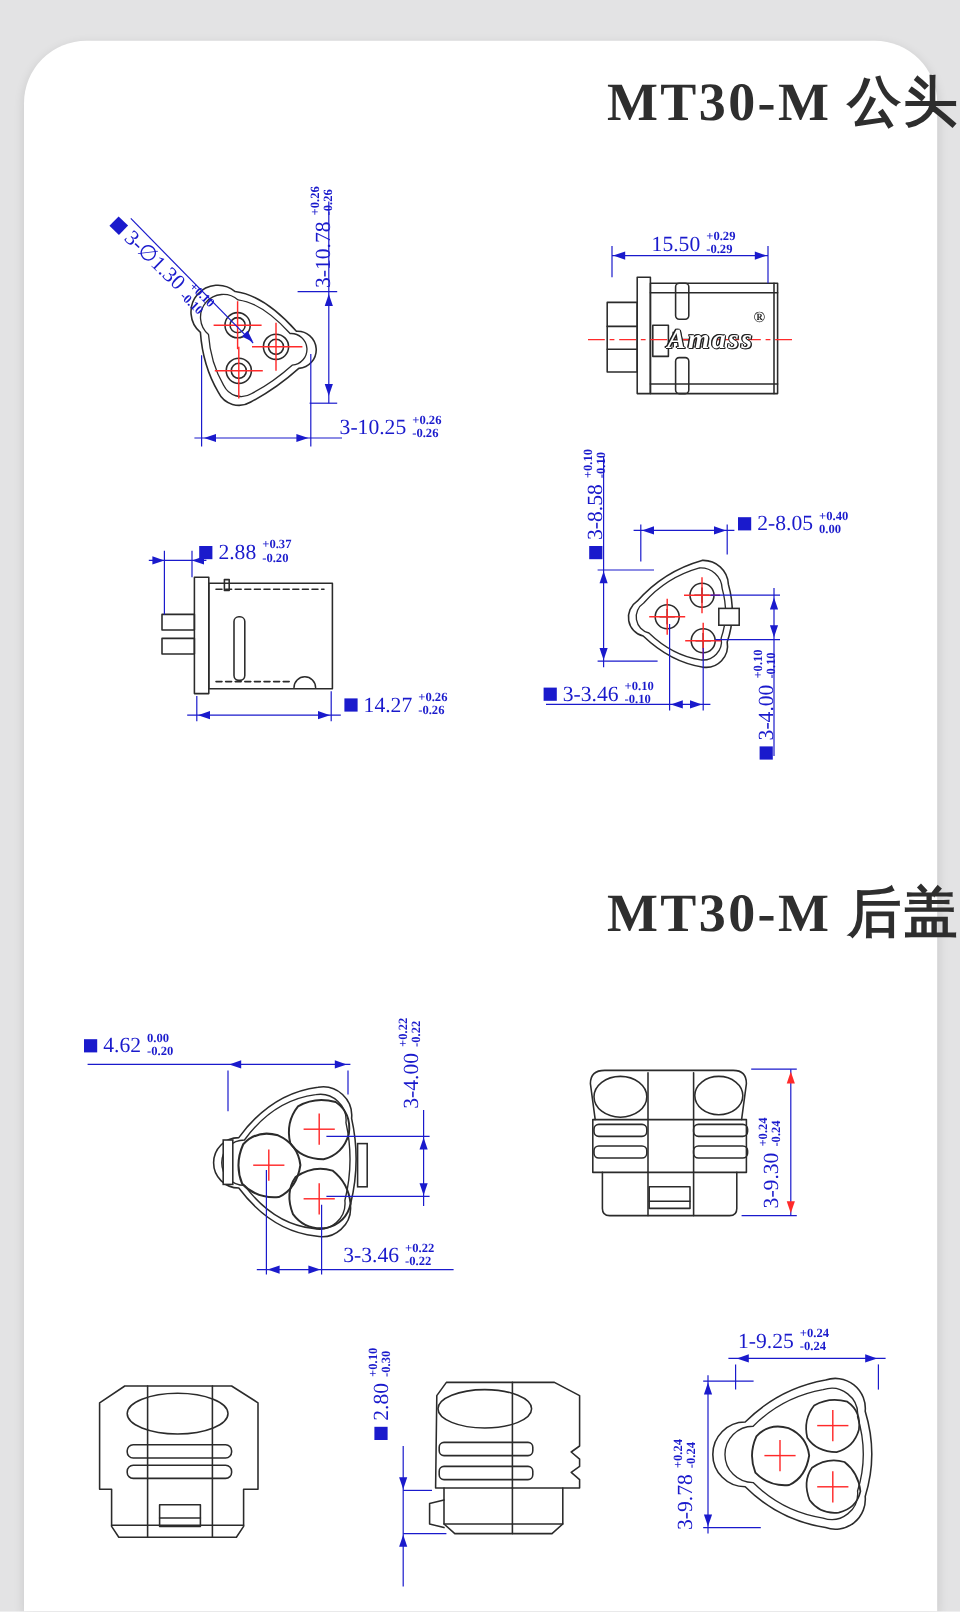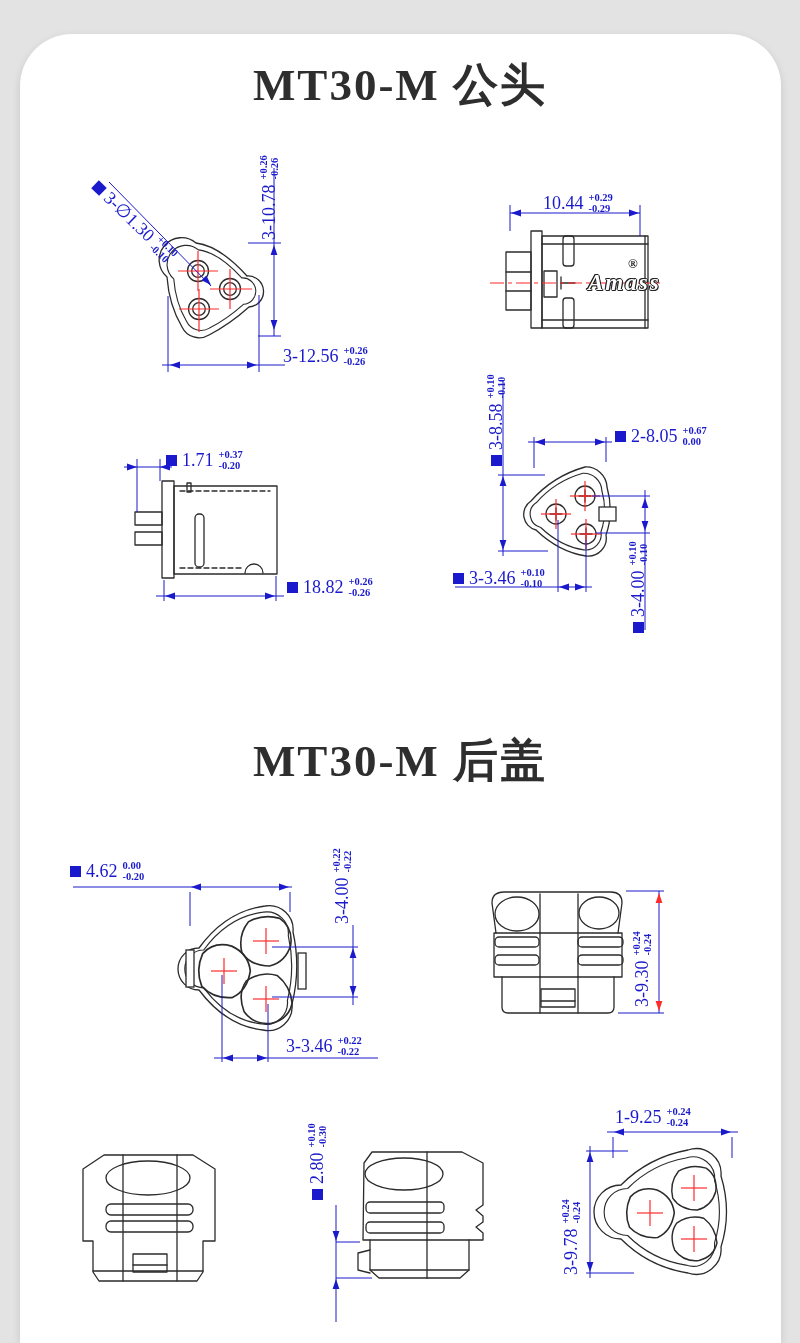--- a/index.html
+++ b/index.html
@@ -6,21 +6,21 @@
   body{
     width:800px;height:1343px;position:relative;overflow:hidden;
     background:#e3e3e4;font-family:"Liberation Serif",serif;
   }
   .card{
     position:absolute;left:20px;top:34px;width:761px;height:1309px;
     background:#ffffff;border-radius:52px 52px 0 0;
     box-shadow:0 3px 9px rgba(0,0,0,.12);
   }
   .title{
-    position:absolute;left:0;width:800px;text-align:center;
+    position:absolute;left:0;width:800px;text-align:right;
     font-weight:bold;font-size:45px;letter-spacing:2px;color:#2e2e2e;
     font-family:"Liberation Serif","DejaVu Serif",serif;
   }
   svg.lines{position:absolute;left:0;top:0;z-index:2;}
   .k{stroke:#2b2b2b;fill:none;stroke-width:1.3;stroke-linejoin:round;stroke-linecap:round;}
   .b{stroke:#1a1acc;fill:none;stroke-width:1;}
   .r{stroke:#ff2a2a;fill:none;stroke-width:1.2;}
   .bf{fill:#1a1acc;stroke:none;}
   .rf{fill:#ff2a2a;stroke:none;}
   .wf{fill:#ffffff;}
@@ -336,67 +336,67 @@
 
 <div class="dim vert" style="left:258px;top:240px">
   <span>3-10.78</span>
   <span class="tol">
       <b>+0.26</b>
       <b>-0.26</b>
     </span>
 </div>
 
 <div class="dim" style="left:283px;top:345px">
-  <span>3-12.56</span>
+  <span>3-10.25</span>
   <span class="tol">
       <b>+0.26</b>
       <b>-0.26</b>
     </span>
 </div>
 
 <div class="dim" style="left:543px;top:192px">
-  <span>10.44</span>
+  <span>15.50</span>
   <span class="tol">
       <b>+0.29</b>
       <b>-0.29</b>
     </span>
 </div>
 
 <div class="dim" style="left:166px;top:449px">
   <span class="sq"></span>
-  <span>1.71</span>
+  <span>2.88</span>
   <span class="tol">
       <b>+0.37</b>
       <b>-0.20</b>
     </span>
 </div>
 
 <div class="dim" style="left:287px;top:576px">
   <span class="sq"></span>
-  <span>18.82</span>
+  <span>14.27</span>
   <span class="tol">
       <b>+0.26</b>
       <b>-0.26</b>
     </span>
 </div>
 
 <div class="dim vert" style="left:485px;top:466px">
   <span class="sq"></span>
   <span>3-8.58</span>
   <span class="tol">
       <b>+0.10</b>
       <b>-0.10</b>
     </span>
 </div>
 
 <div class="dim" style="left:615px;top:425px">
   <span class="sq"></span>
   <span>2-8.05</span>
   <span class="tol">
-      <b>+0.67</b>
+      <b>+0.40</b>
       <b>0.00</b>
     </span>
 </div>
 
 <div class="dim" style="left:453px;top:567px">
   <span class="sq"></span>
   <span>3-3.46</span>
   <span class="tol">
       <b>+0.10</b>
       <b>-0.10</b>
@@ -463,14 +463,14 @@
 </div>
 
 <div class="dim vert" style="left:560px;top:1275px">
   <span>3-9.78</span>
   <span class="tol">
       <b>+0.24</b>
       <b>-0.24</b>
     </span>
 </div>
 
-<div class="brand" style="left:588px;top:270px">Amass</div>
+<div class="brand" style="left:556px;top:270px">Amass</div>
 <div class="rmark" style="left:628px;top:256px">®</div>
 
 </body></html>

